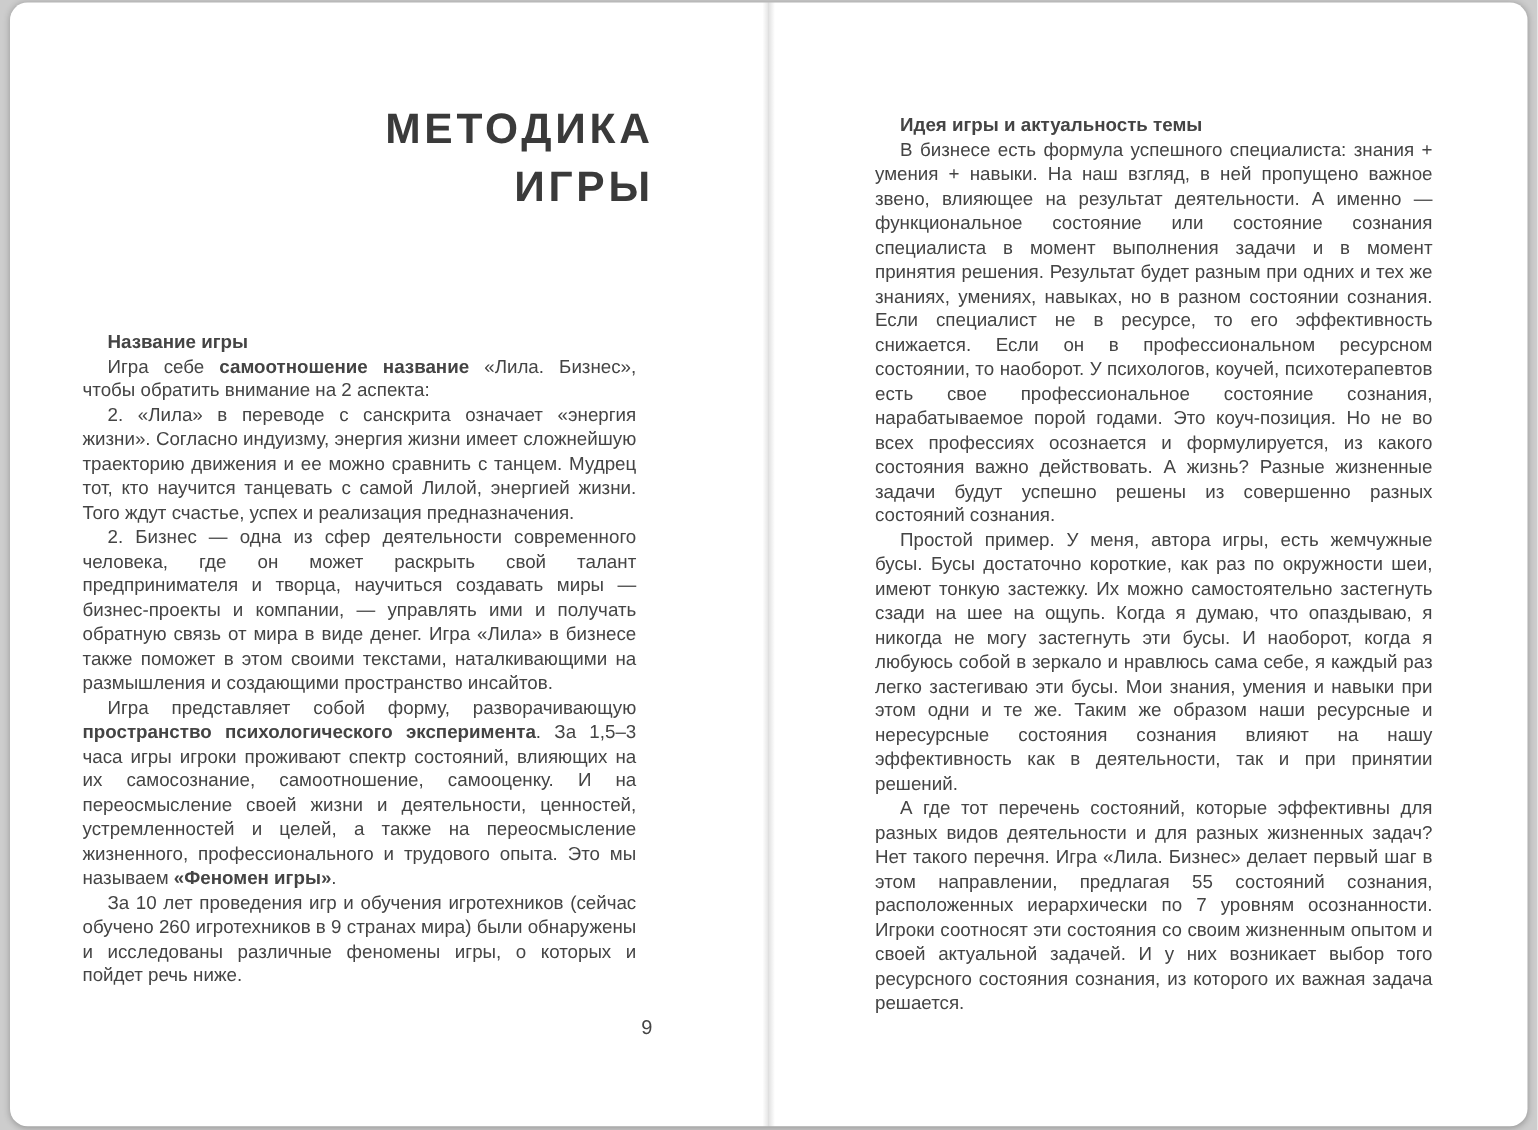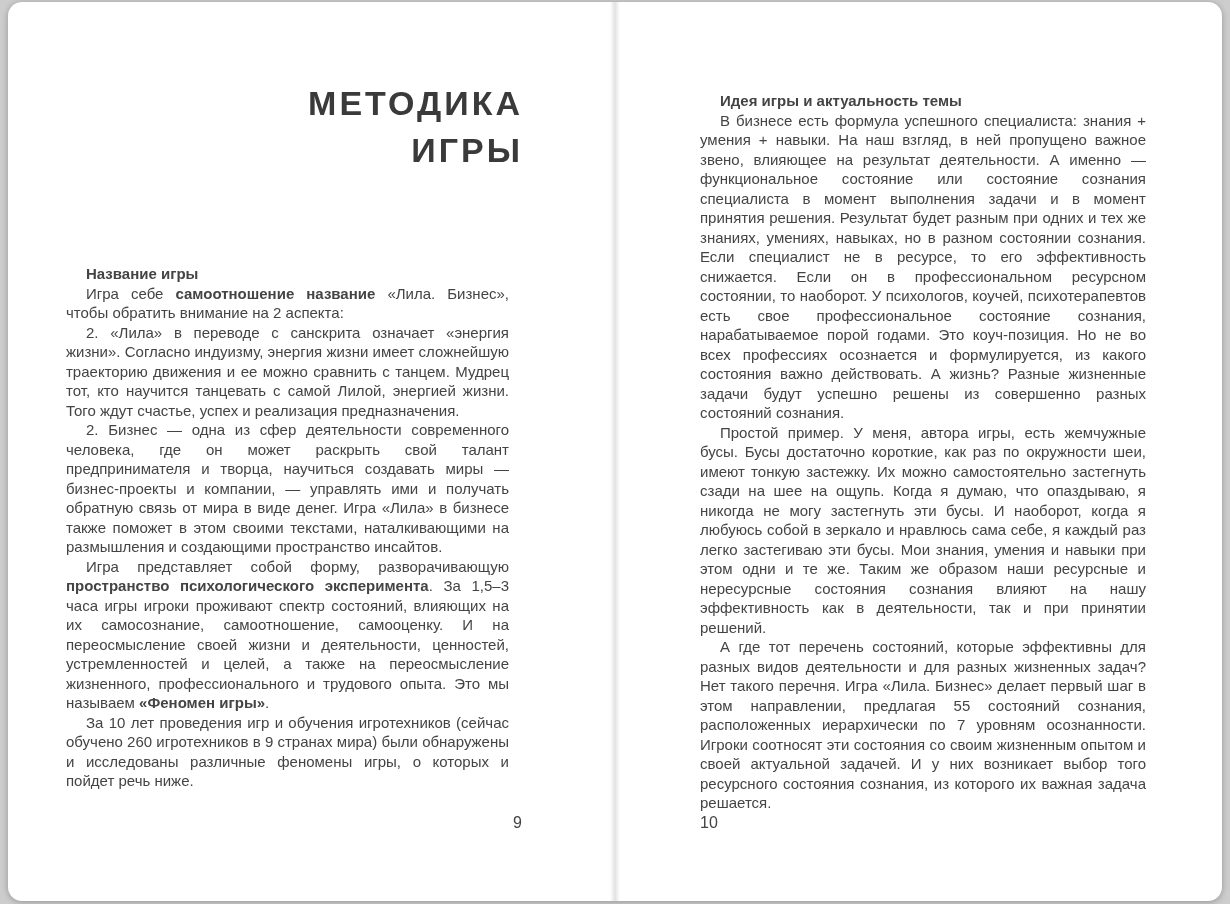--- a/index.html
+++ b/index.html
@@ -98,16 +98,15 @@
 
   <div class="gutter"></div>
 
   <section class="page right">
     <div class="body-col">
       <p class="heading">Идея игры и актуальность темы</p>
       <p class="para">В бизнесе есть формула успешного специалиста: знания + умения + навыки. На наш взгляд, в ней пропущено важное звено, влияющее на результат деятельности. А именно — функциональное состояние или состояние сознания специалиста в момент выполнения задачи и в момент принятия решения. Результат будет разным при одних и тех же знаниях, умениях, навыках, но в разном состоянии сознания. Если специалист не в ресурсе, то его эффективность снижается. Если он в профессиональном ресурсном состоянии, то наоборот. У психологов, коучей, психотерапевтов есть свое профессиональное состояние сознания, нарабатываемое порой годами. Это коуч-позиция. Но не во всех профессиях осознается и формулируется, из какого состояния важно действовать. А жизнь? Разные жизненные задачи будут успешно решены из совершенно разных состояний сознания.</p>
       <p class="para">Простой пример. У меня, автора игры, есть жемчужные бусы. Бусы достаточно короткие, как раз по окружности шеи, имеют тонкую застежку. Их можно самостоятельно застегнуть сзади на шее на ощупь. Когда я думаю, что опаздываю, я никогда не могу застегнуть эти бусы. И наоборот, когда я любуюсь собой в зеркало и нравлюсь сама себе, я каждый раз легко застегиваю эти бусы. Мои знания, умения и навыки при этом одни и те же. Таким же образом наши ресурсные и нересурсные состояния сознания влияют на нашу эффективность как в деятельности, так и при принятии решений.</p>
       <p class="para">А где тот перечень состояний, которые эффективны для разных видов деятельности и для разных жизненных задач? Нет такого перечня. Игра «Лила. Бизнес» делает первый шаг в этом направлении, предлагая 55 состояний сознания, расположенных иерархически по 7 уровням осознанности. Игроки соотносят эти состояния со своим жизненным опытом и своей актуальной задачей. И у них возникает выбор того ресурсного состояния сознания, из которого их важная задача решается.</p>
     </div>
-    <div class="page-number">10</div>
   </section>
 
 </div>
 
 </body></html>

